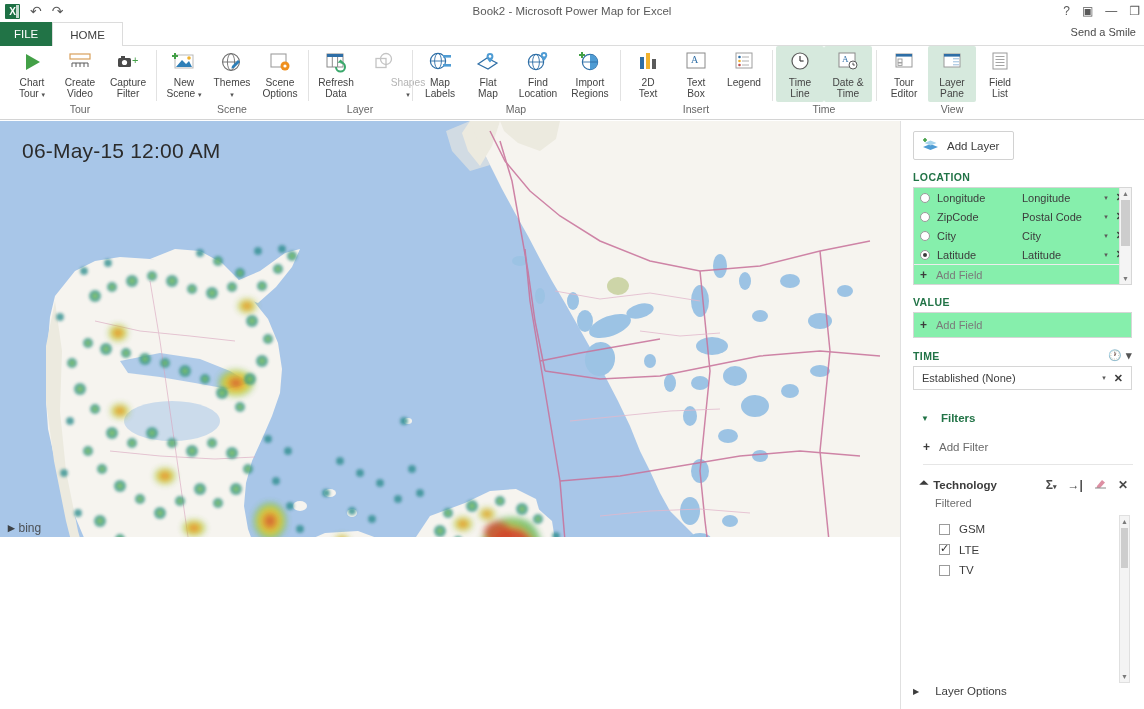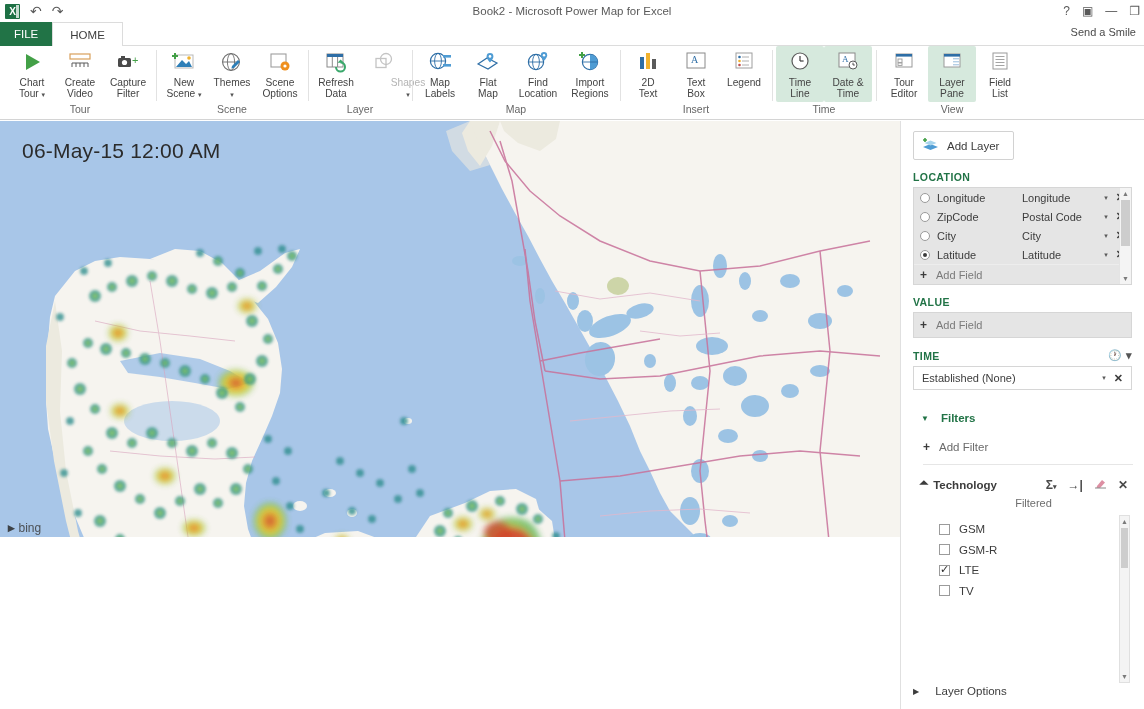--- a/index.html
+++ b/index.html
@@ -108,21 +108,21 @@
   .addlayer {
     display:inline-flex; align-items:center; gap:8px;
     border:1px solid #d2d2d2; background:#fff; border-radius:2px;
     padding:5px 14px 5px 8px; font-size:11.5px; color:#3c3c3c; cursor:default;
   }
   .sec-hdr {
     font-size:10.5px; font-weight:bold; color:#217346; letter-spacing:.4px;
     margin:11px 0 4px 0;
   }
   .sec-hdr.with-icon { display:flex; align-items:center; justify-content:space-between; }
-  .box { border:1px solid #d6d6d6; background:#e5e5e5; position:relative; }
+  .box { border:1px solid #d6d6d6; background:#86efac; position:relative; }
   .loc-list { }
   .loc-row {
     display:flex; align-items:center; height:19px; padding:0 2px 0 6px; font-size:11px;
   }
   .radio {
     width:10px; height:10px; border-radius:50%; border:1px solid #9a9a9a;
     margin-right:7px; position:relative; flex:0 0 auto; background:#fff;
   }
   .radio.on::after {
     content:""; position:absolute; left:2px; top:2px; width:4px; height:4px;
@@ -161,21 +161,21 @@
     border-bottom:1px solid #e6e6e6; padding-bottom:10px; width:210px;
   }
   .filter-title-row {
     display:flex; align-items:center; margin:12px 0 0 8px; font-size:11.5px;
     font-weight:bold; color:#3c3c3c;
   }
   .filter-title-row .tri2 { font-size:8px; color:#3c3c3c; margin-right:6px; transform:rotate(45deg); }
   .ftools { margin-left:auto; display:flex; align-items:center; gap:11px; padding-right:4px; }
   .ftool { font-size:12px; color:#4a4a4a; cursor:default; }
   .ftool.eraser { color:#d98a9a; }
-  .filtered-lbl { font-size:11px; color:#6d6d6d; margin:5px 0 0 22px;text-align:center; }
+  .filtered-lbl { font-size:11px; color:#6d6d6d; margin:5px 0 0 22px; }
   .chk-list { position:relative; margin:10px 0 0 0; height:160px; }
   .chk-row { display:flex; align-items:center; height:20.5px; padding-left:26px; font-size:11.5px; color:#3c3c3c; }
   .chk {
     width:11px; height:11px; border:1px solid #9b9b9b; background:#fff;
     margin-right:9px; position:relative; flex:0 0 auto;
   }
   .chk.on::after {
     content:"✓"; position:absolute; left:0px; top:-3px; font-size:11px; color:#2b2b2b;
   }
   .chk-scroll {
@@ -967,24 +967,20 @@
       </span>
     </div>
     <div class="filtered-lbl">Filtered</div>
 
     <div class="chk-list">
       <div class="chk-row">
         <span class="chk"></span>
         <span>GSM</span>
       </div>
       <div class="chk-row">
-        <span class="chk"></span>
-        <span>GSM-R</span>
-      </div>
-      <div class="chk-row">
         <span class="chk on"></span>
         <span>LTE</span>
       </div>
       <div class="chk-row">
         <span class="chk"></span>
         <span>TV</span>
       </div>
       <div class="chk-scroll">
         <div class="sc-arrow">▲</div>
         <div class="sc-thumb" style="top:12px;height:40px;"></div>

